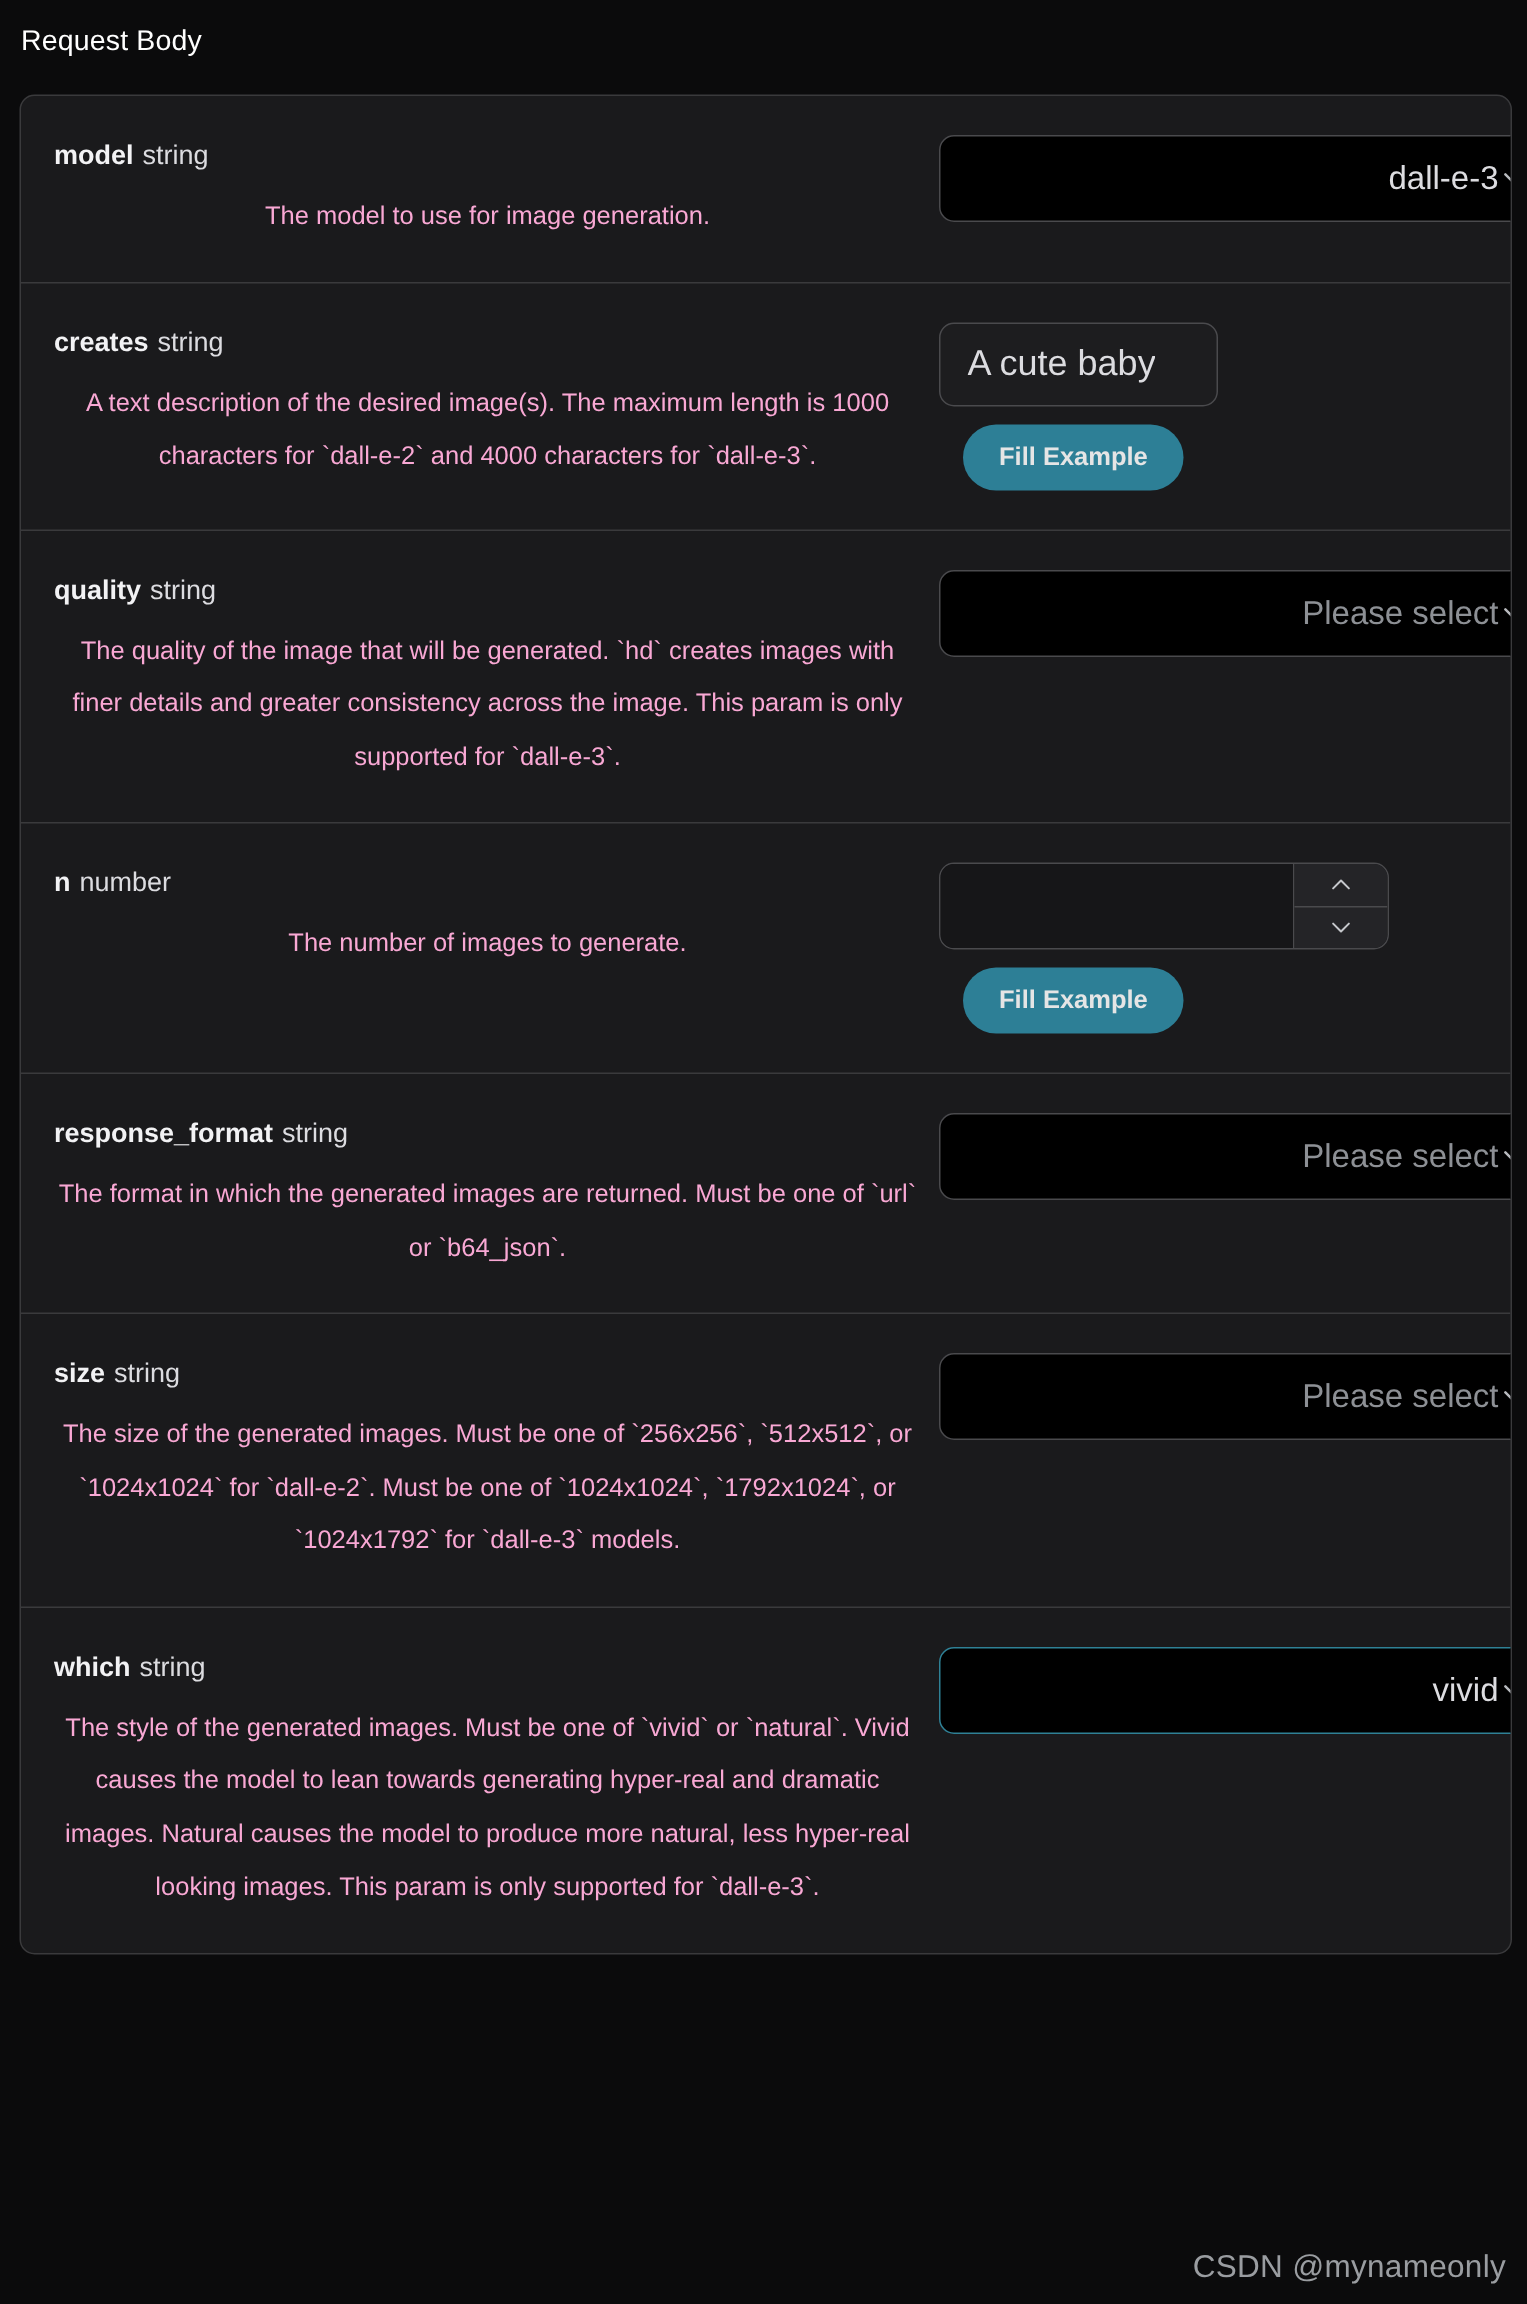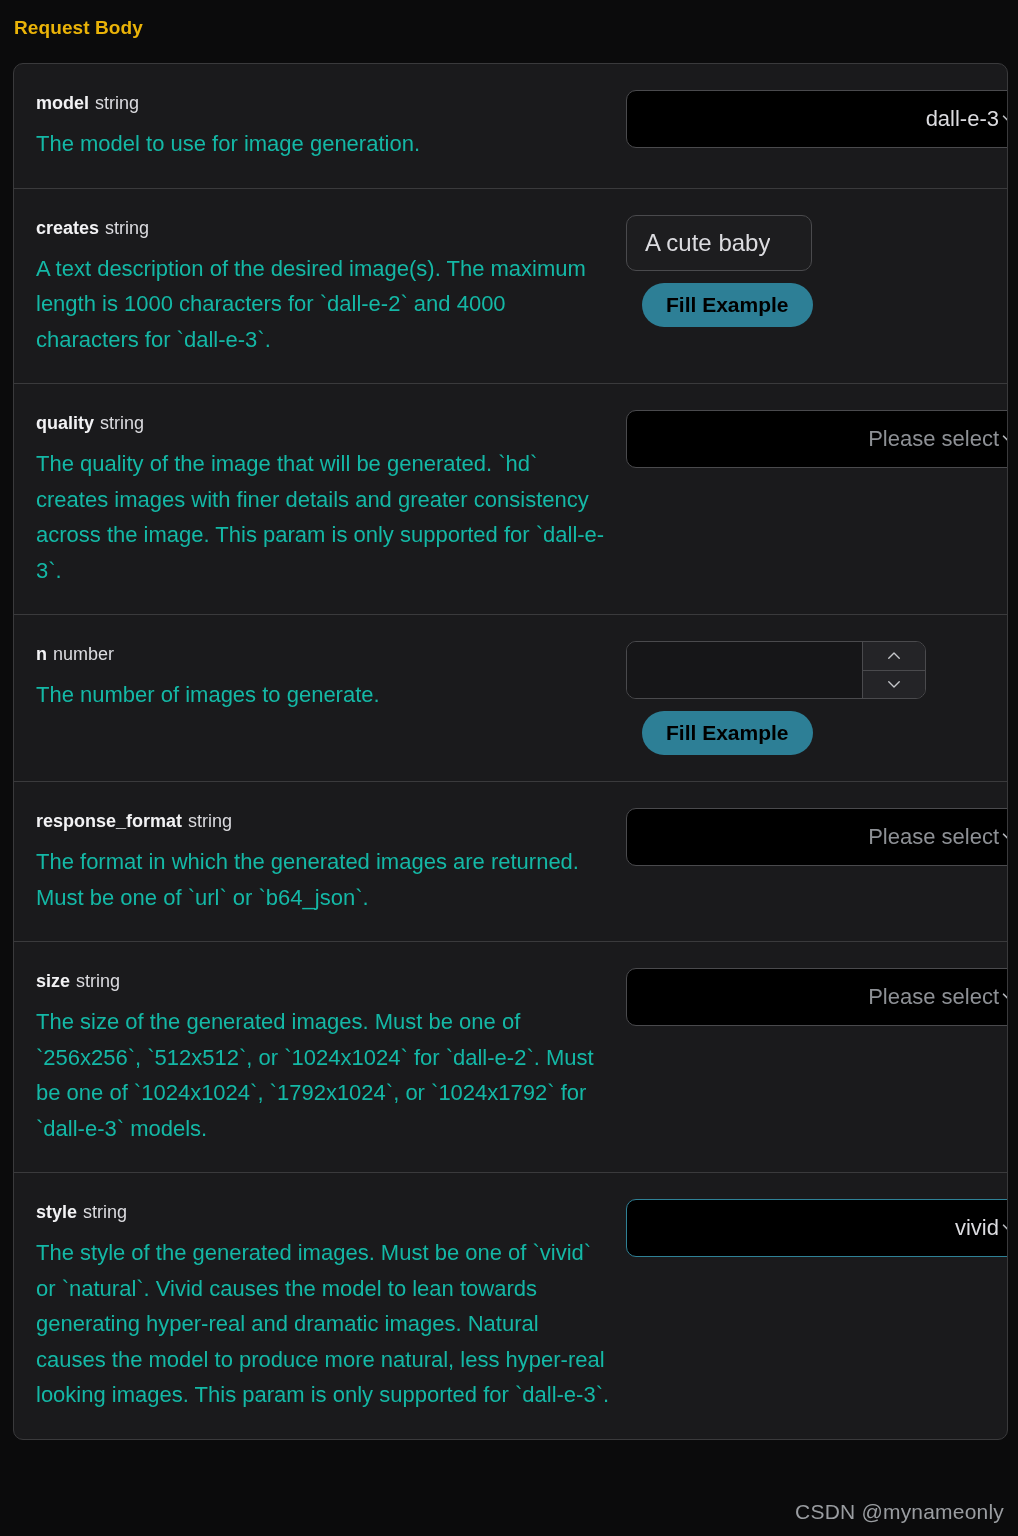--- a/index.html
+++ b/index.html
@@ -16,23 +16,22 @@
     color: #e8e8ea;
     position: relative;
   }
 
   .page-title {
     position: absolute;
     left: 14px;
     top: 14px;
     font-size: 19px;
     line-height: 28px;
-    color: #eab308;
+    color: #ffffff;
     letter-spacing: 0.1px;
-    font-weight: bold;
   }
 
   .params-card {
     position: absolute;
     left: 13px;
     top: 63px;
     width: 995px;
     box-sizing: border-box;
     border: 1px solid #3a3a3c;
     border-radius: 10px;
@@ -66,25 +65,26 @@
     font-weight: bold;
     color: #f2f2f4;
   }
   .param-type {
     font-weight: normal;
     color: #dcdce0;
     margin-left: 6px;
   }
 
   .param-desc {
-    font-size: 22px;
+    font-size: 17px;
     line-height: 35.5px;
-    color: #14b8a6;
+    color: #f9a8d4;
     margin: 0;
     max-width: 580px;
+    text-align: center;
   }
 
   .param-control {
     flex: 1 1 auto;
     padding-top: 2px;
     display: flex;
     flex-direction: column;
     align-items: flex-start;
   }
 
@@ -182,22 +182,22 @@
   .stepper-btn svg { width: 18px; height: 18px; color: #c5c7cb; display: block; }
 
   
   .fill-btn {
     margin-top: 12px;
     height: 44px;
     padding: 0 24px;
     border: none;
     border-radius: 22px;
     background: #2d7f96;
-    color: #000000;
-    font-size: 21px;
+    color: #e5e5e5;
+    font-size: 17px;
     font-weight: bold;
     font-family: "Liberation Sans", sans-serif;
     cursor: pointer;
     display: inline-flex;
     align-items: center;
     justify-content: center;
     margin-left: 16px;
   }
 
   .watermark {
@@ -302,21 +302,21 @@
         <div class="select-box">
           <span class="select-value placeholder">Please select</span>
           <span class="chev"><svg viewBox="0 0 24 24" fill="none" stroke="currentColor" stroke-width="1.8" stroke-linecap="round" stroke-linejoin="round">
               <polyline points="5,9 12,16 19,9"></polyline>
             </svg></span>
         </div>
       </div>
     </div>
     <div class="param-row">
       <div class="param-info">
-        <div class="param-head"><span class="param-name">style</span><span class="param-type">string</span></div>
+        <div class="param-head"><span class="param-name">which</span><span class="param-type">string</span></div>
         <div class="param-desc">The style of the generated images. Must be one of `vivid` or `natural`. Vivid causes the model to lean towards generating hyper-real and dramatic images. Natural causes the model to produce more natural, less hyper-real looking images. This param is only supported for `dall-e-3`.</div>
       </div>
       <div class="param-control">
         <div class="select-box focused">
           <span class="select-value">vivid</span>
           <span class="chev"><svg viewBox="0 0 24 24" fill="none" stroke="currentColor" stroke-width="1.8" stroke-linecap="round" stroke-linejoin="round">
               <polyline points="5,9 12,16 19,9"></polyline>
             </svg></span>
         </div>
       </div>

